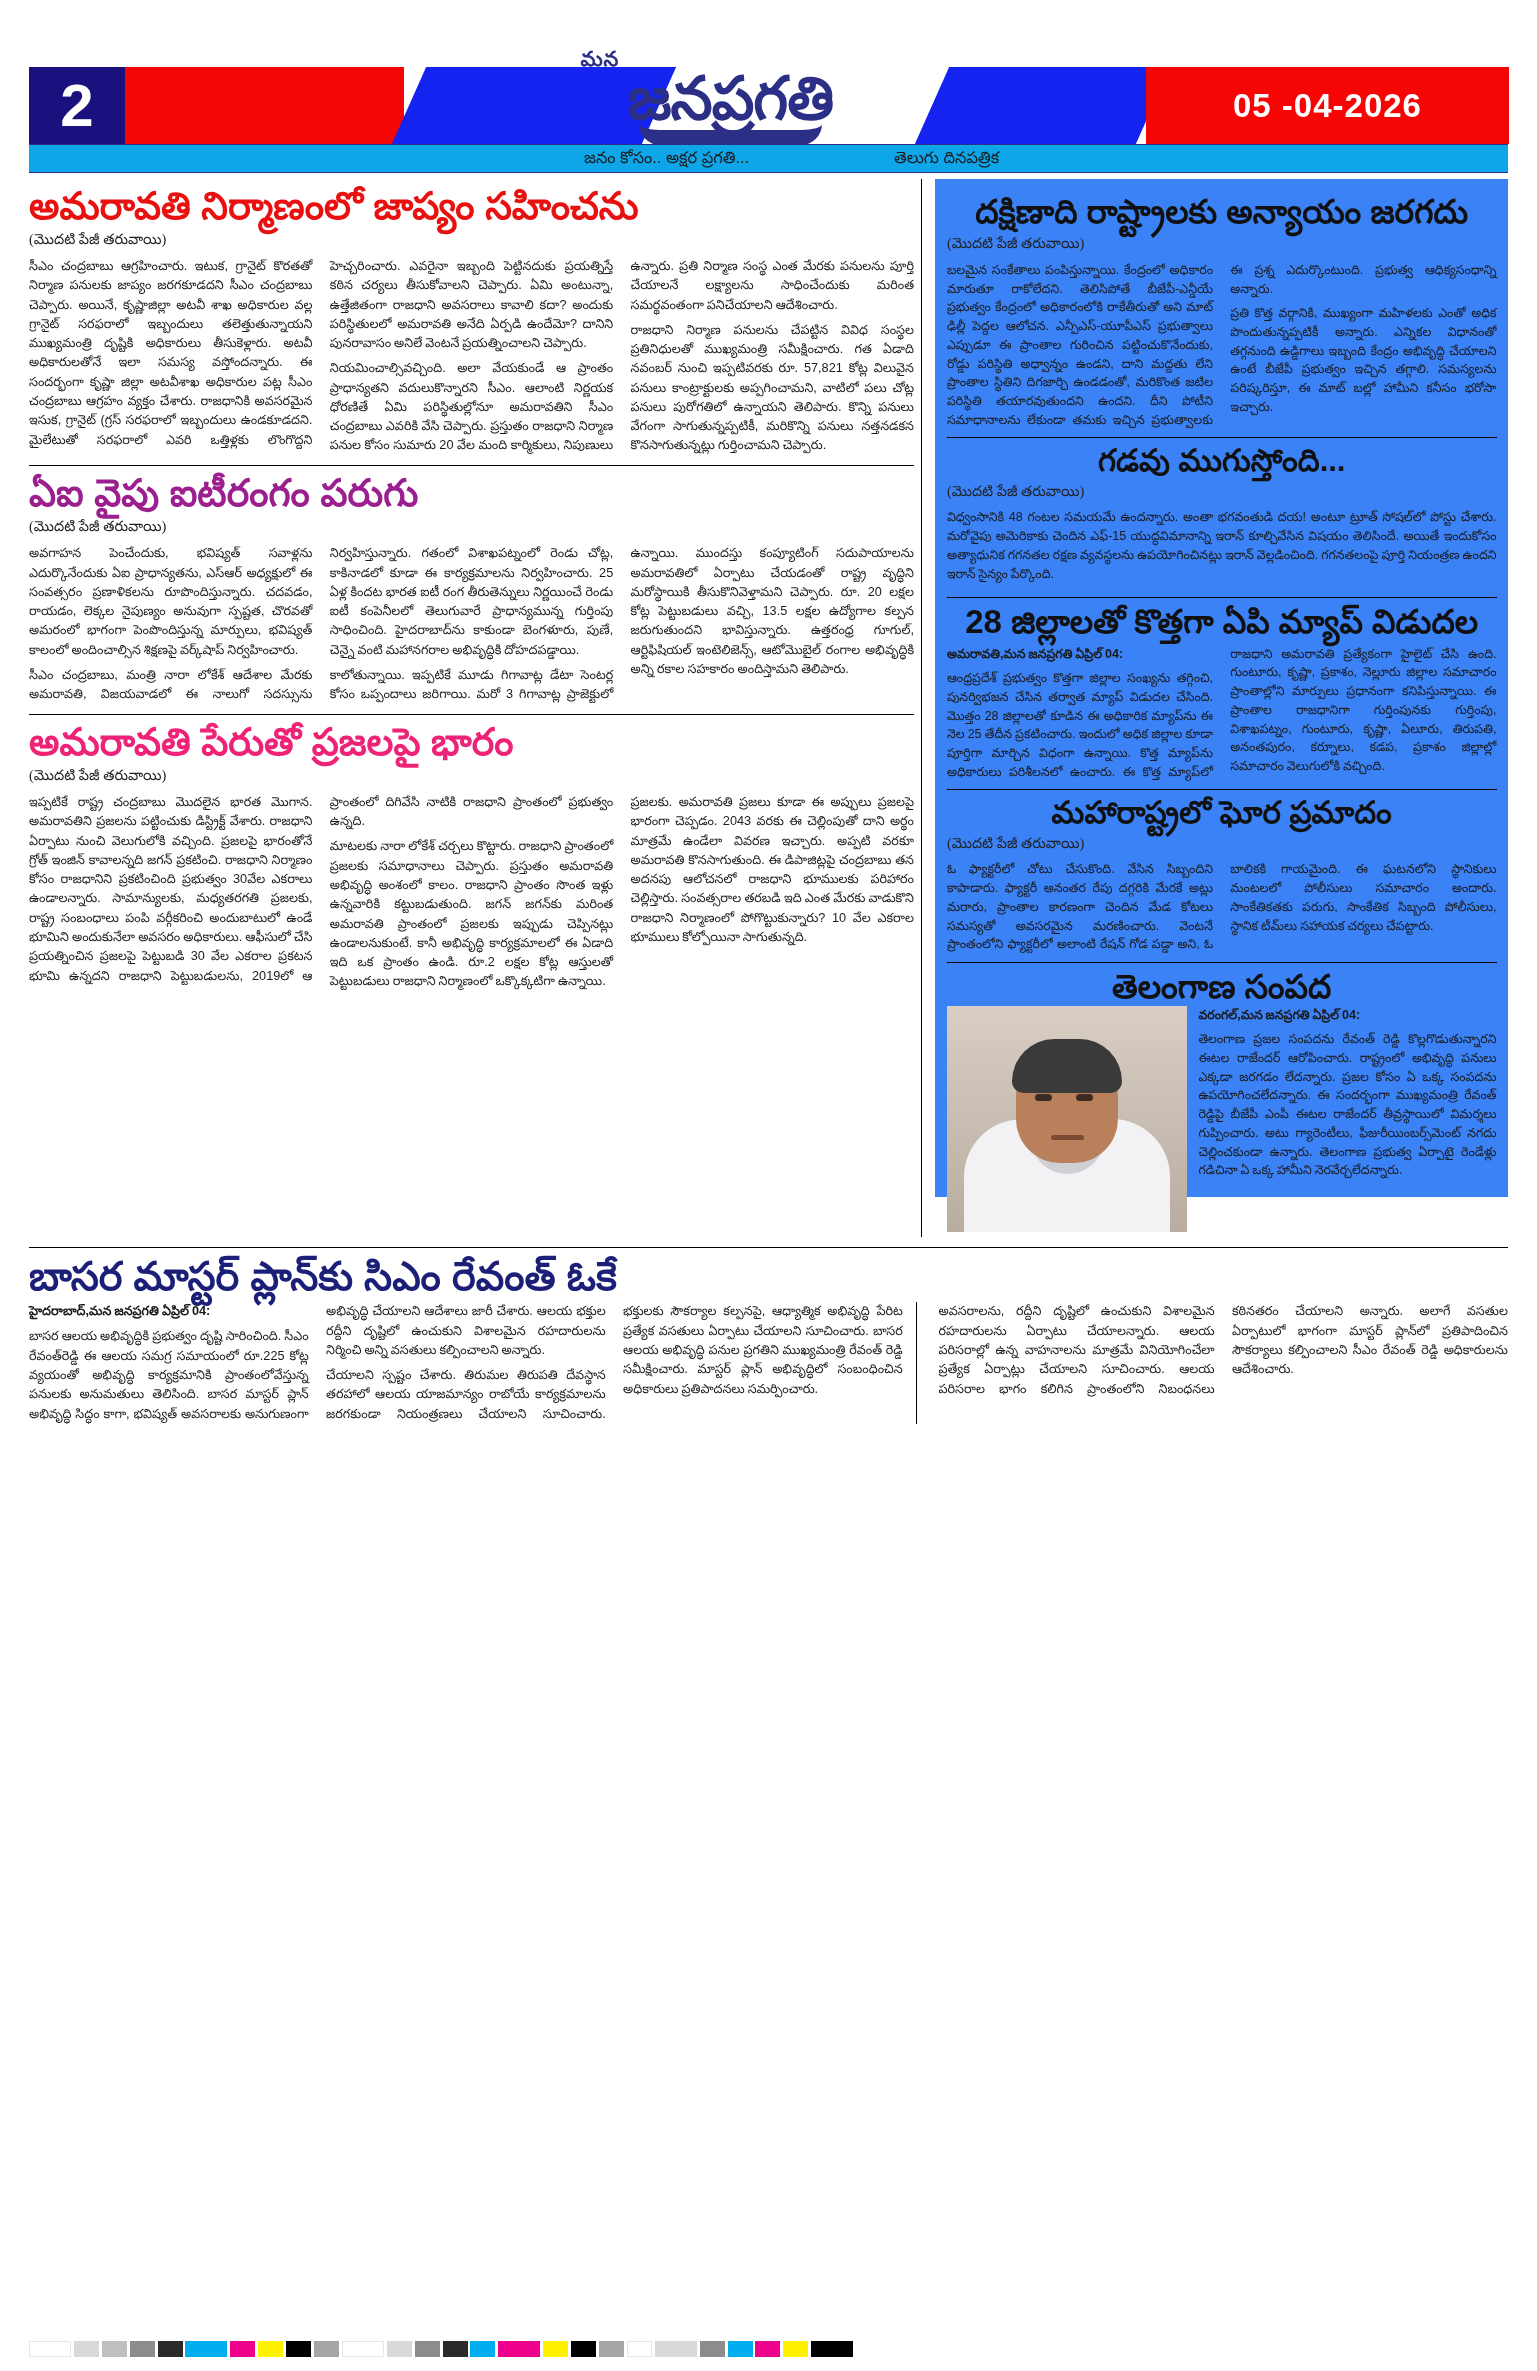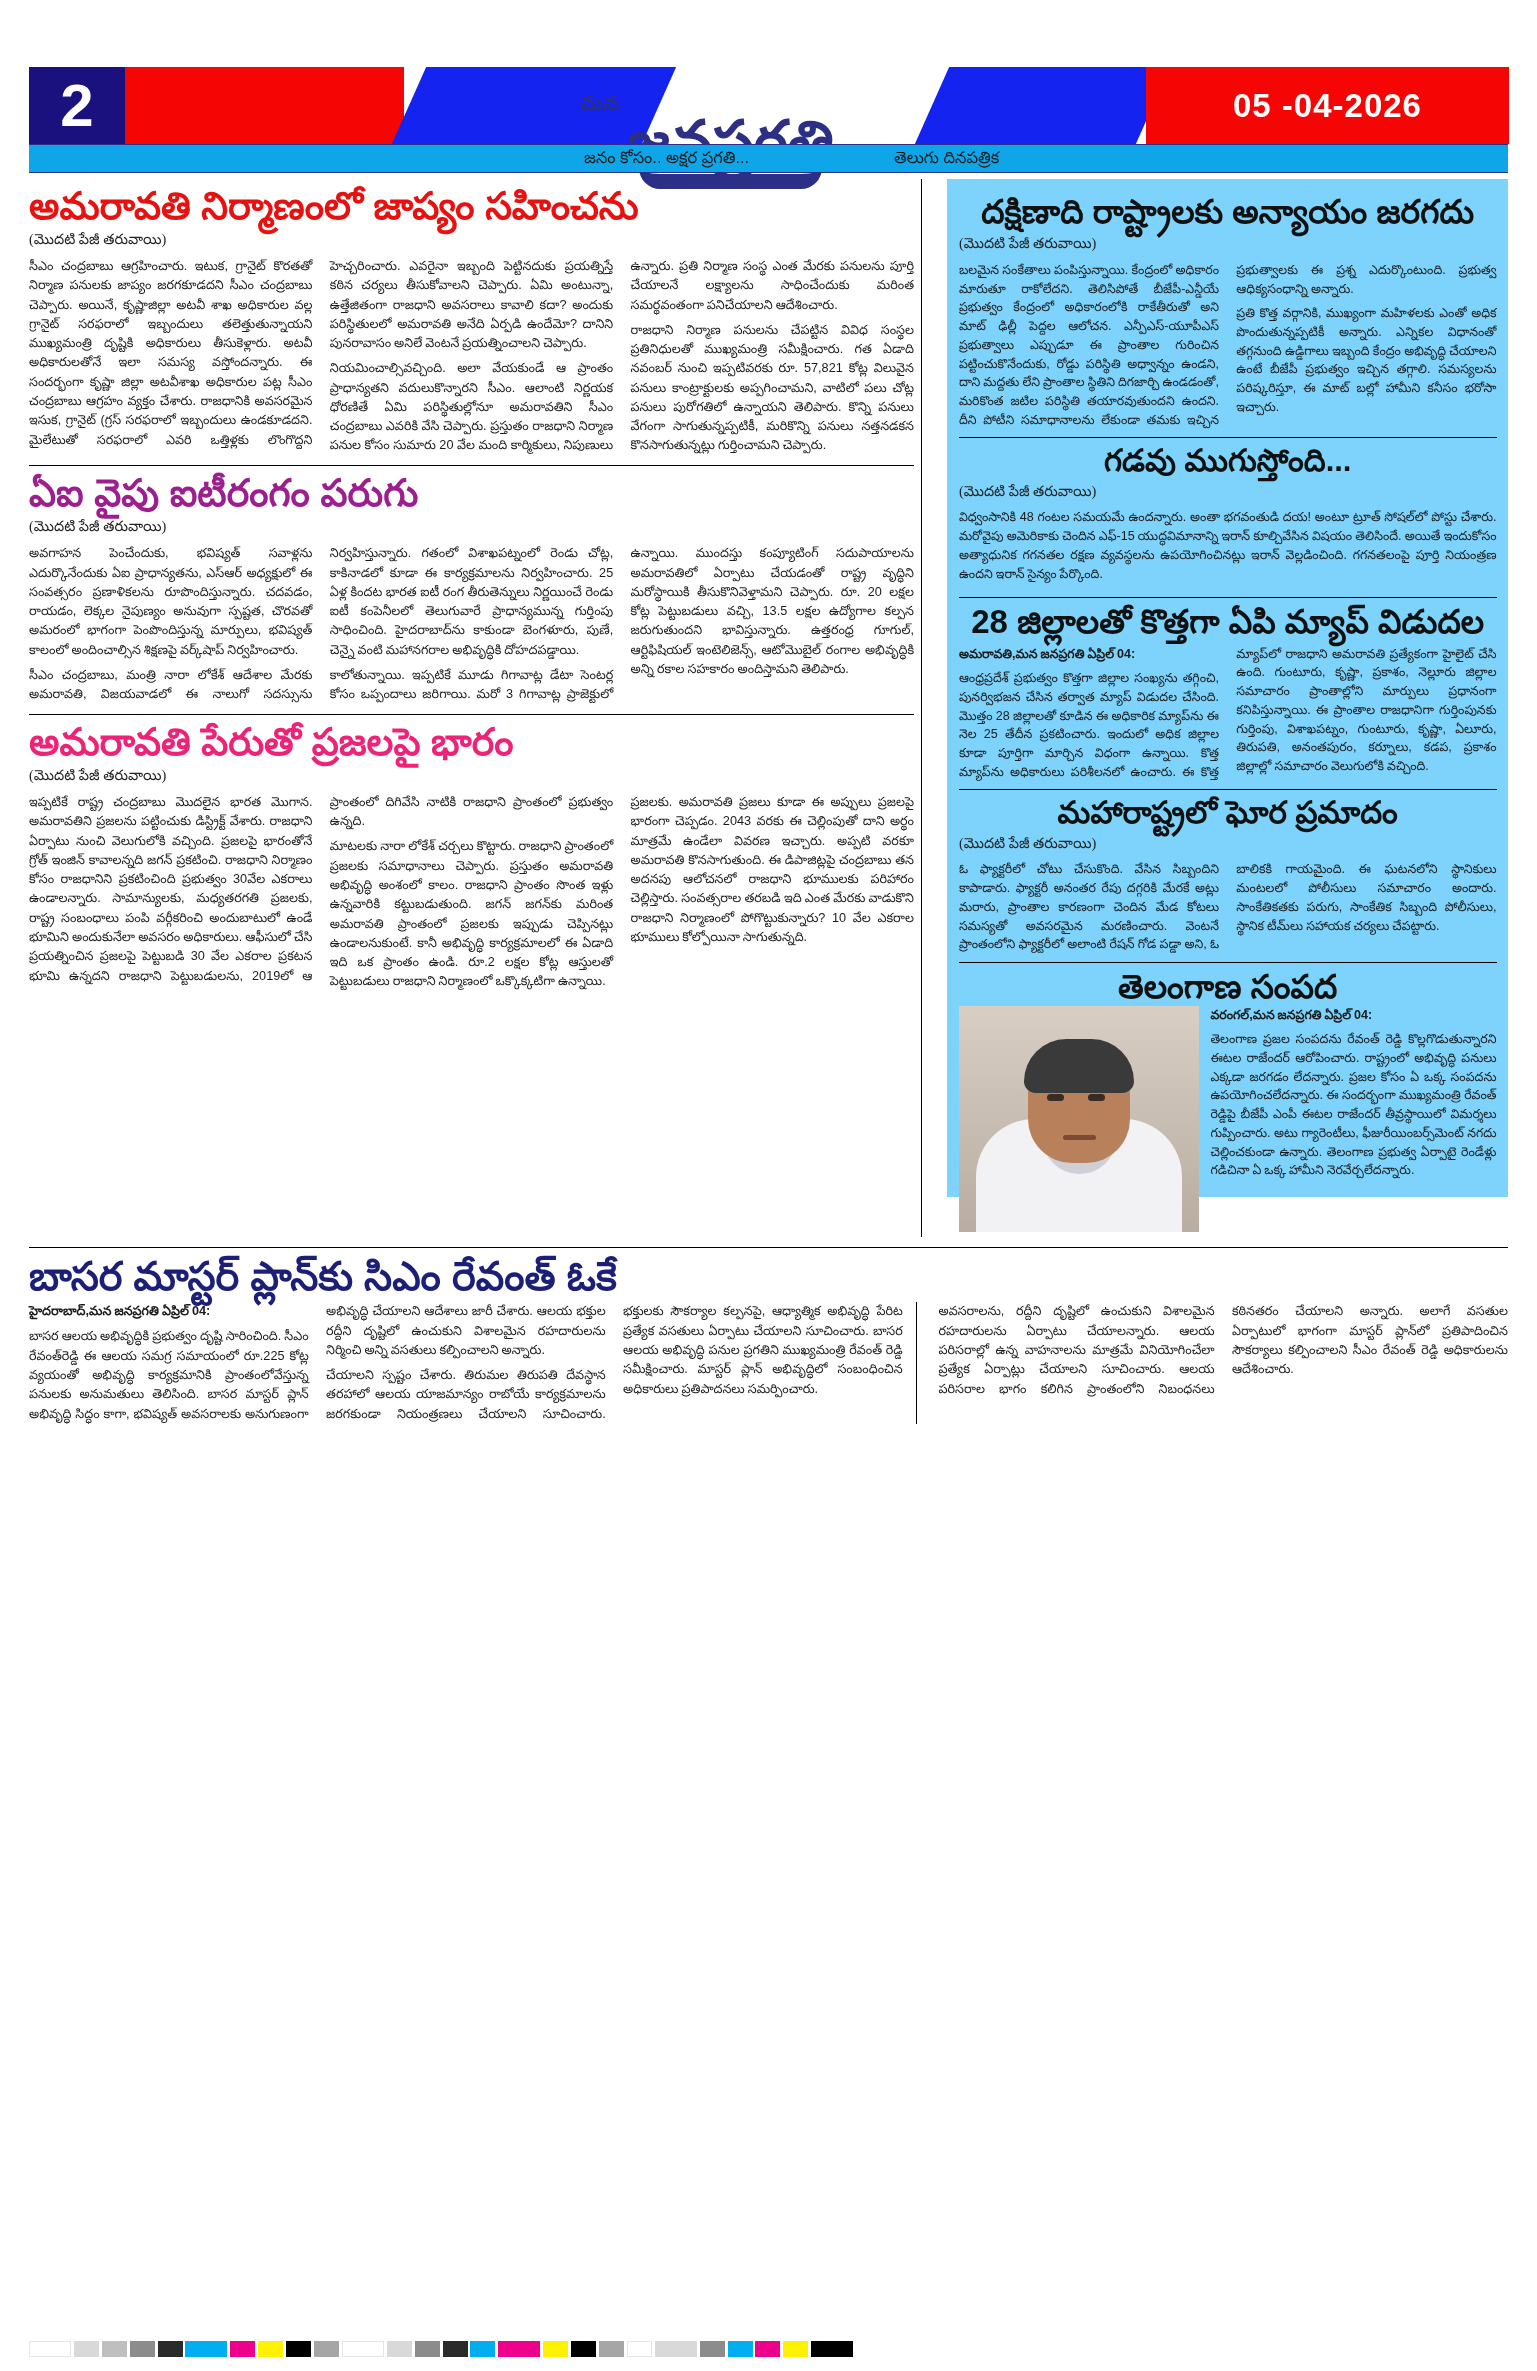--- a/index.html
+++ b/index.html
@@ -37,21 +37,21 @@
     position:absolute; left:371px; top:40px; width:0; height:0;
     border-style:solid; border-width:0 0 77px 35px;
     border-color:transparent transparent #f60505 transparent;
   }
   .mh-blue {
     position:absolute; left:380px; top:40px; width:250px; height:77px;
     background:#1423ef;
     transform:skewX(-24deg);
   }
   .mh-logo {
-    position:absolute; left:538px; top:21px; width:327px; text-align:center;margin-top:44px;
+    position:absolute; left:538px; top:21px; width:327px; text-align:center;
   }
   .mh-mana {
     font-size:21px; color:#2b2f85; font-weight:bold; letter-spacing:1px;
     line-height:1; margin-bottom:-1.9px; text-align:left; padding-left:13.4px;
   }
   .mh-title {
     font-size:60px; color:#2b2f85; font-weight:bold; line-height:1.05;
     letter-spacing:-1px;
   }
   .mh-swoosh {
@@ -114,21 +114,21 @@
   .body-text {
     font-size:12.7px; line-height:1.52; text-align:justify;
     color:#1a1a1a; hyphens:auto; word-spacing:-0.5px;
   }
   .body-text p { margin:0 0 5.8px 0; }
 
   .rule { border-top:1.9px solid #000; margin:9.6px 0 5.8px 0; }
 
   
   .pink-panel {
-    background:#7dd3fc; padding:9.6px 11.5px 11.5px 11.5px;margin-left:12px;
+    background:#3b82f6; padding:9.6px 11.5px 11.5px 11.5px;
   }
   .pink-panel .body-text { font-size:12.5px; line-height:1.5; }
 
   .rp-sec { margin-bottom:3.8px; }
   .rp-divider { border-top:1.9px solid #000; margin:7.7px 0 5.8px 0; }
 
   
   .photo-wrap {
     float:left; width:240px; height:226px; margin:0 11.5px 5.8px 0;
     background:#cdbfb0; position:relative; overflow:hidden;

